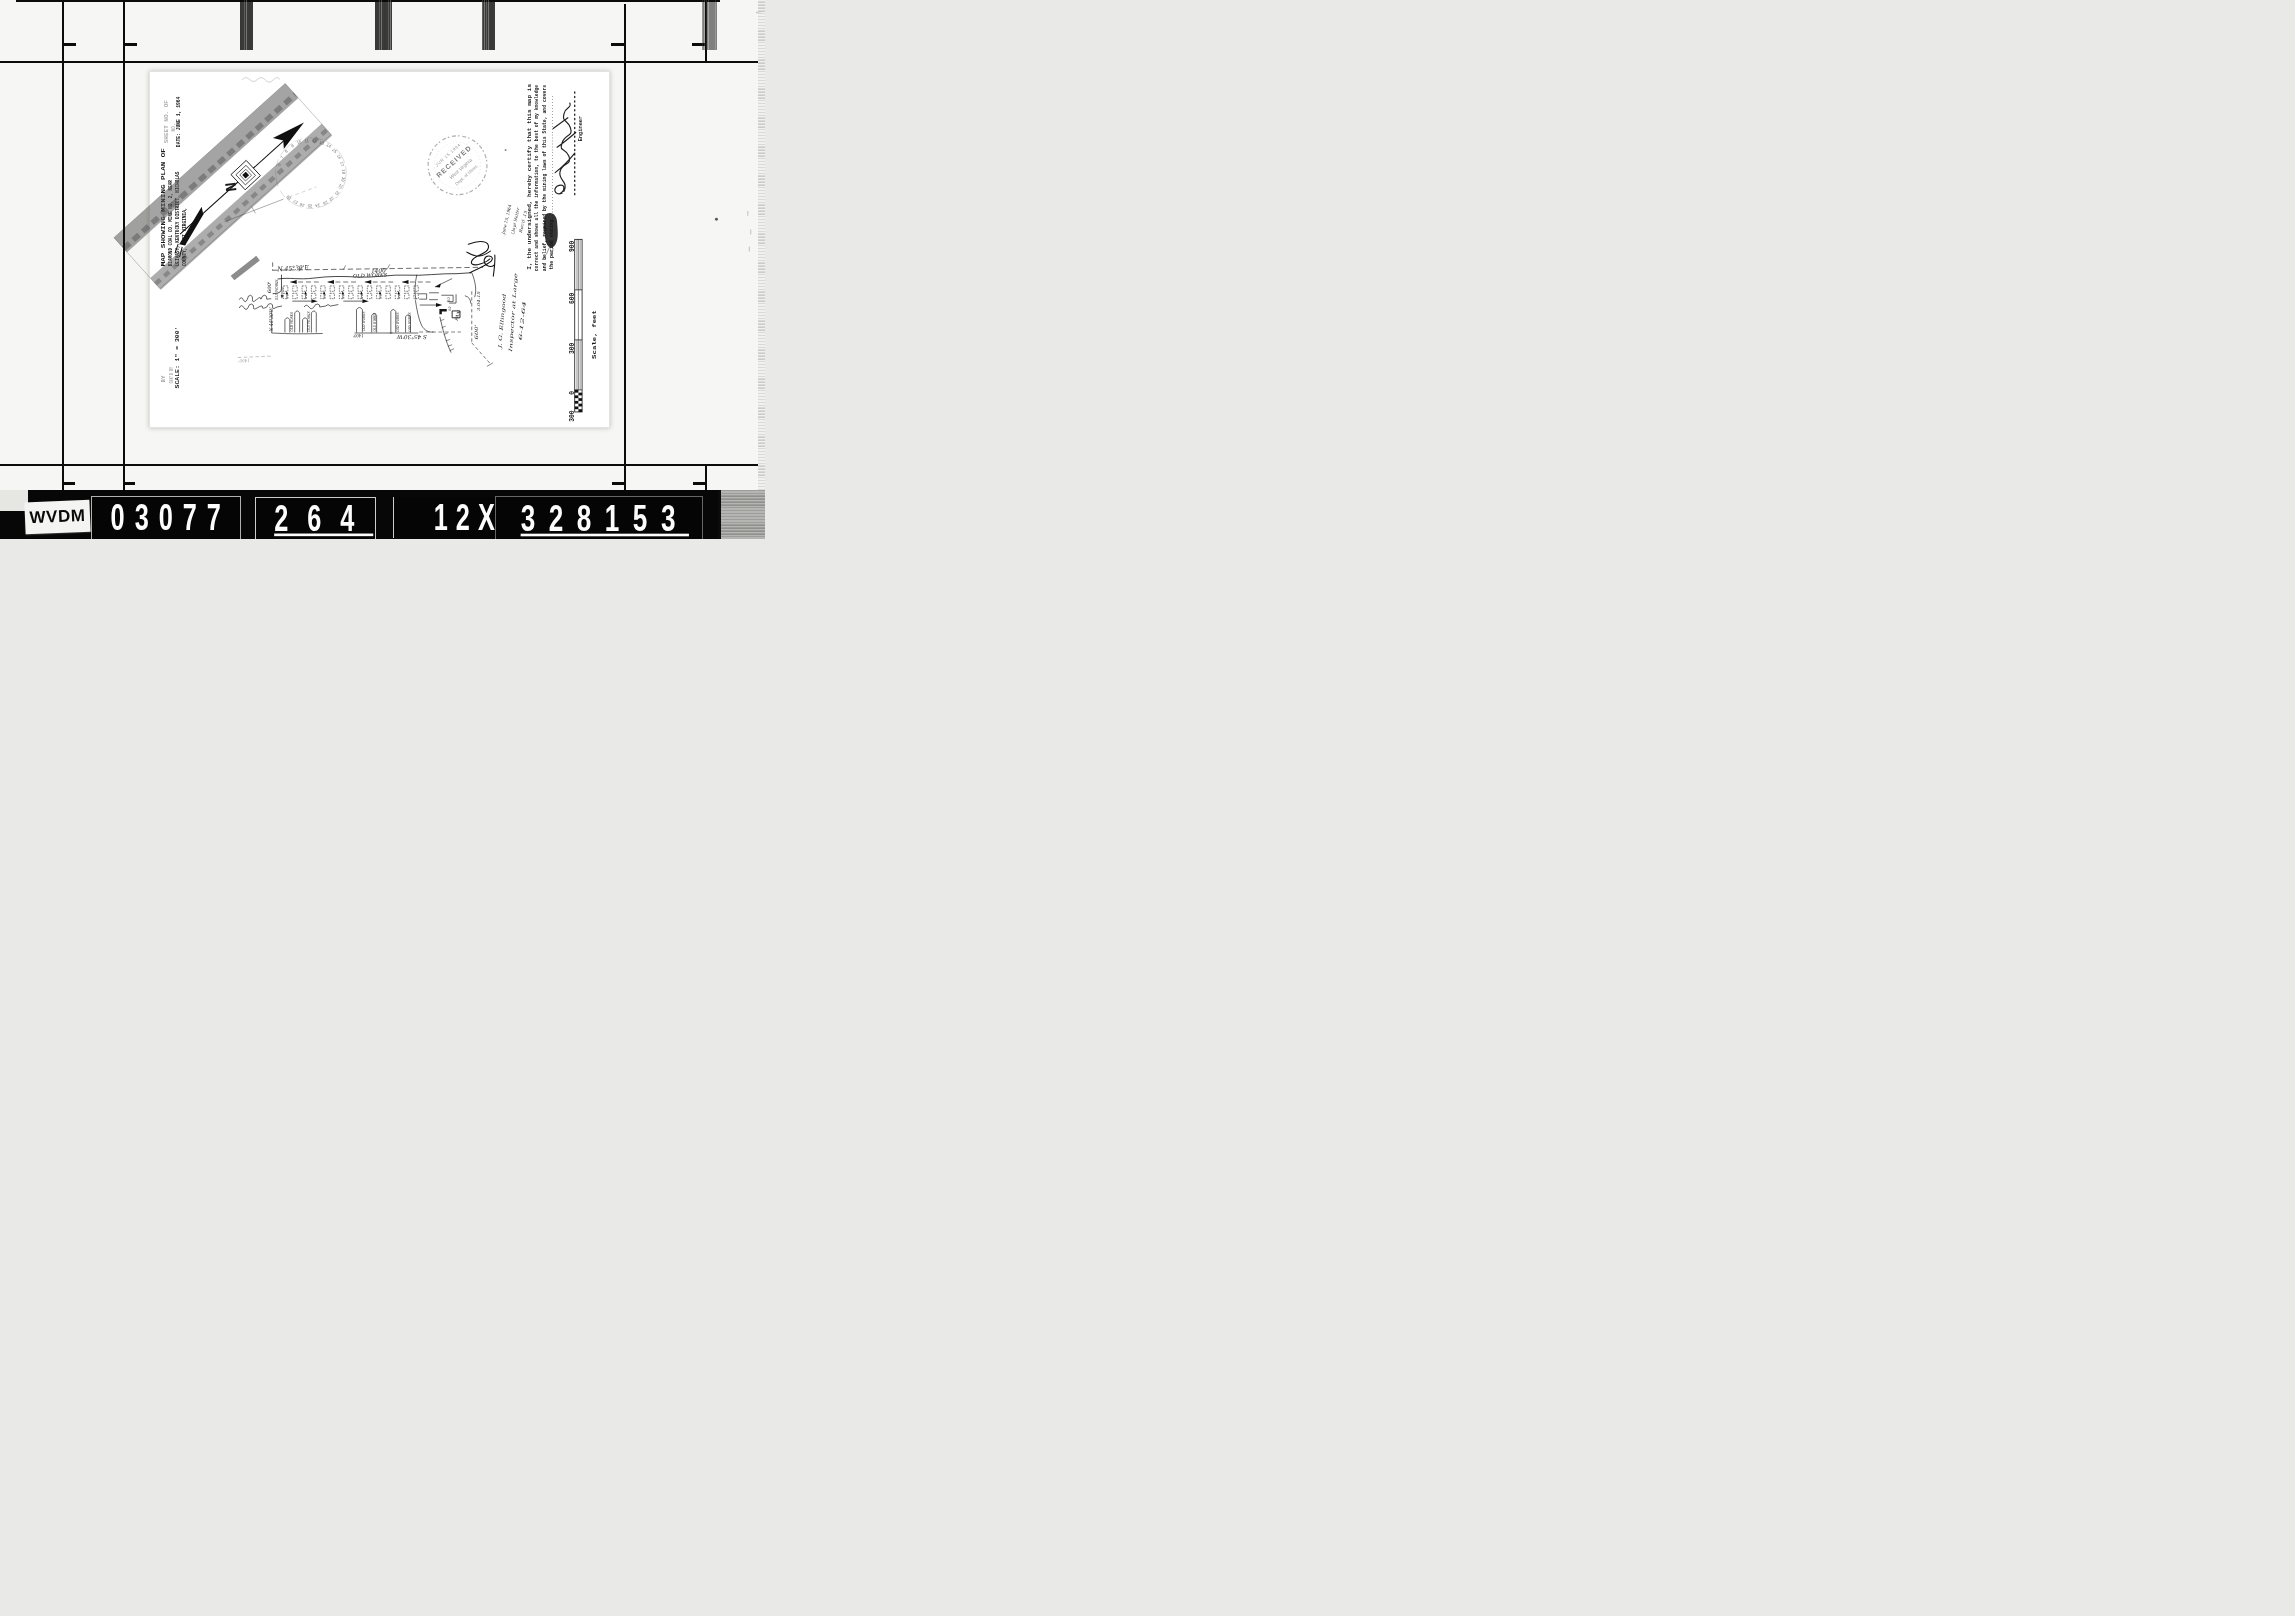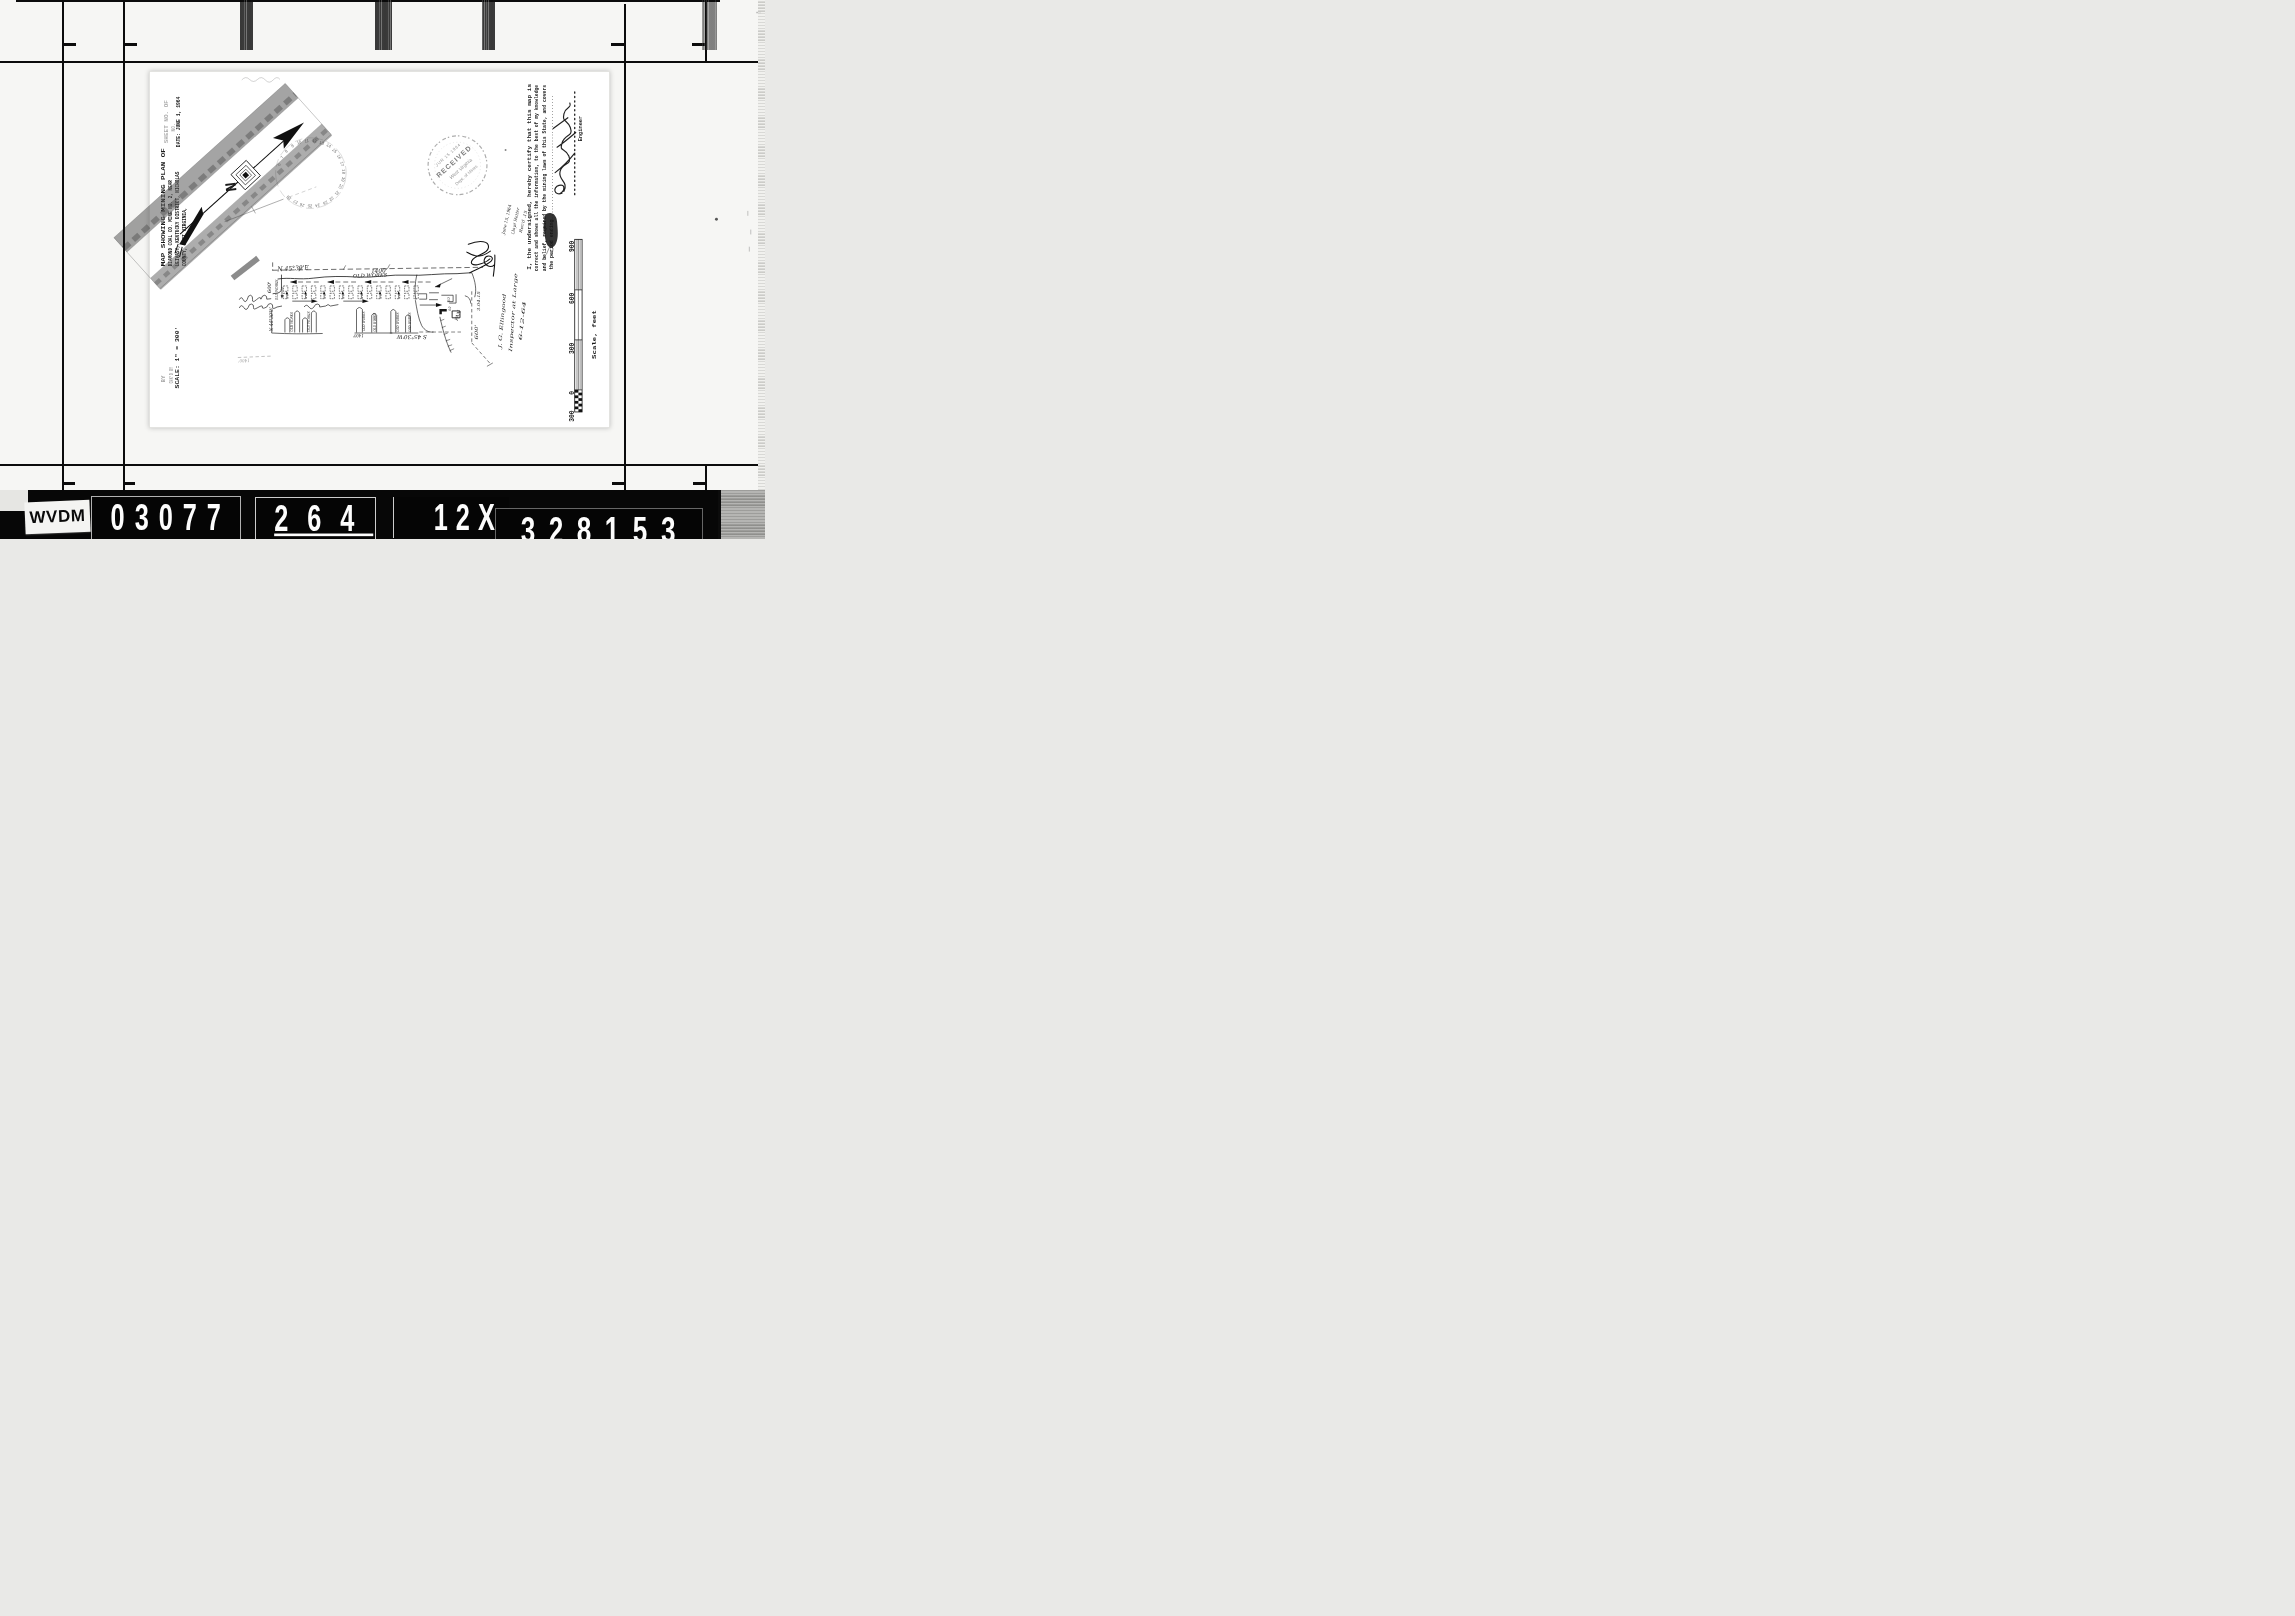--- a/index.html
+++ b/index.html
@@ -286,21 +286,21 @@
   </div>
   <div class="grain" style="left:240px;width:13.2px;"></div>
   <div class="plate" style="left:255px;top:497px;width:119px;height:41px;border:1.5px solid rgba(240,240,240,.85);text-decoration:underline;">
     <span class="digits" style="font-size:27.5px;letter-spacing:20.6px;padding-left:18.6px;">264</span>
   </div>
   <div class="grain" style="left:375px;width:17px;"></div>
   <div class="plate" style="left:393px;top:497px;width:87px;height:41px;border-left:1.5px solid rgba(240,240,240,.85);padding-left:28px;">
     <span class="digits" style="font-size:27.5px;letter-spacing:8.8px;padding-left:6.9px;">12X</span>
   </div>
   <div class="grain" style="left:482px;width:12.8px;"></div>
-  <div class="plate" style="left:495px;top:508px;width:206px;height:43px;border:0.5px solid rgba(200,200,200,.5);">
+  <div class="plate" style="left:495px;top:496px;width:206px;height:43px;border:0.5px solid rgba(200,200,200,.5);text-decoration:underline;">
     <span class="digits" style="font-size:28.4px;letter-spacing:14.7px;padding-left:11.8px;">328153</span>
   </div>
   <div class="grain" style="left:702px;width:14.7px;opacity:.5;"></div>
   <div class="edge-noise" style="left:720px;top:490px;width:45px;height:50px;"></div>
   <div class="vline" style="left:718px;top:490px;width:2.5px;height:50px;"></div>
 
 </div>
 
 
 </body></html>

